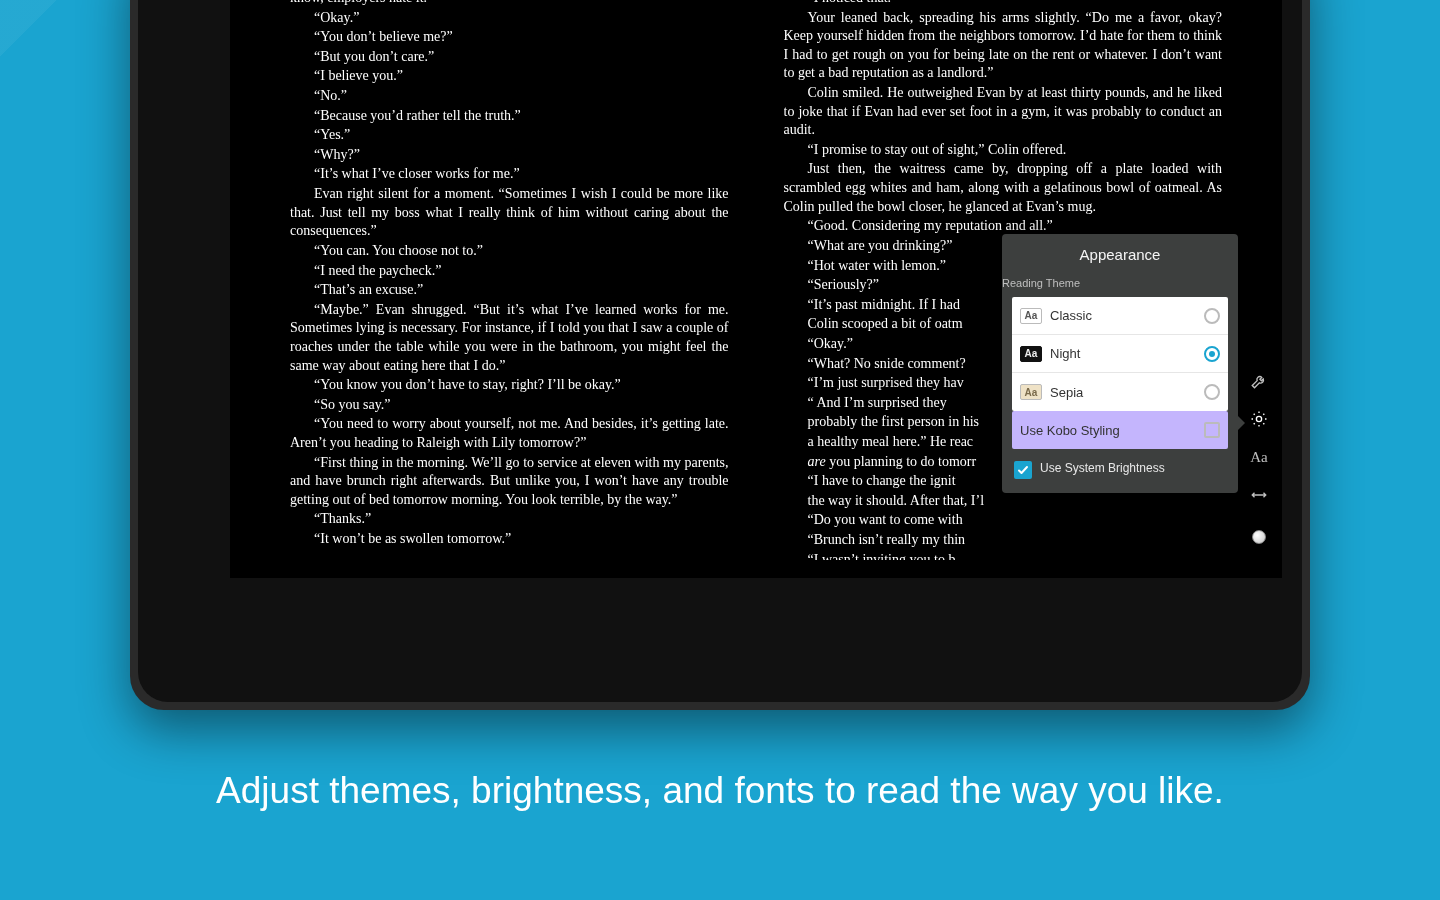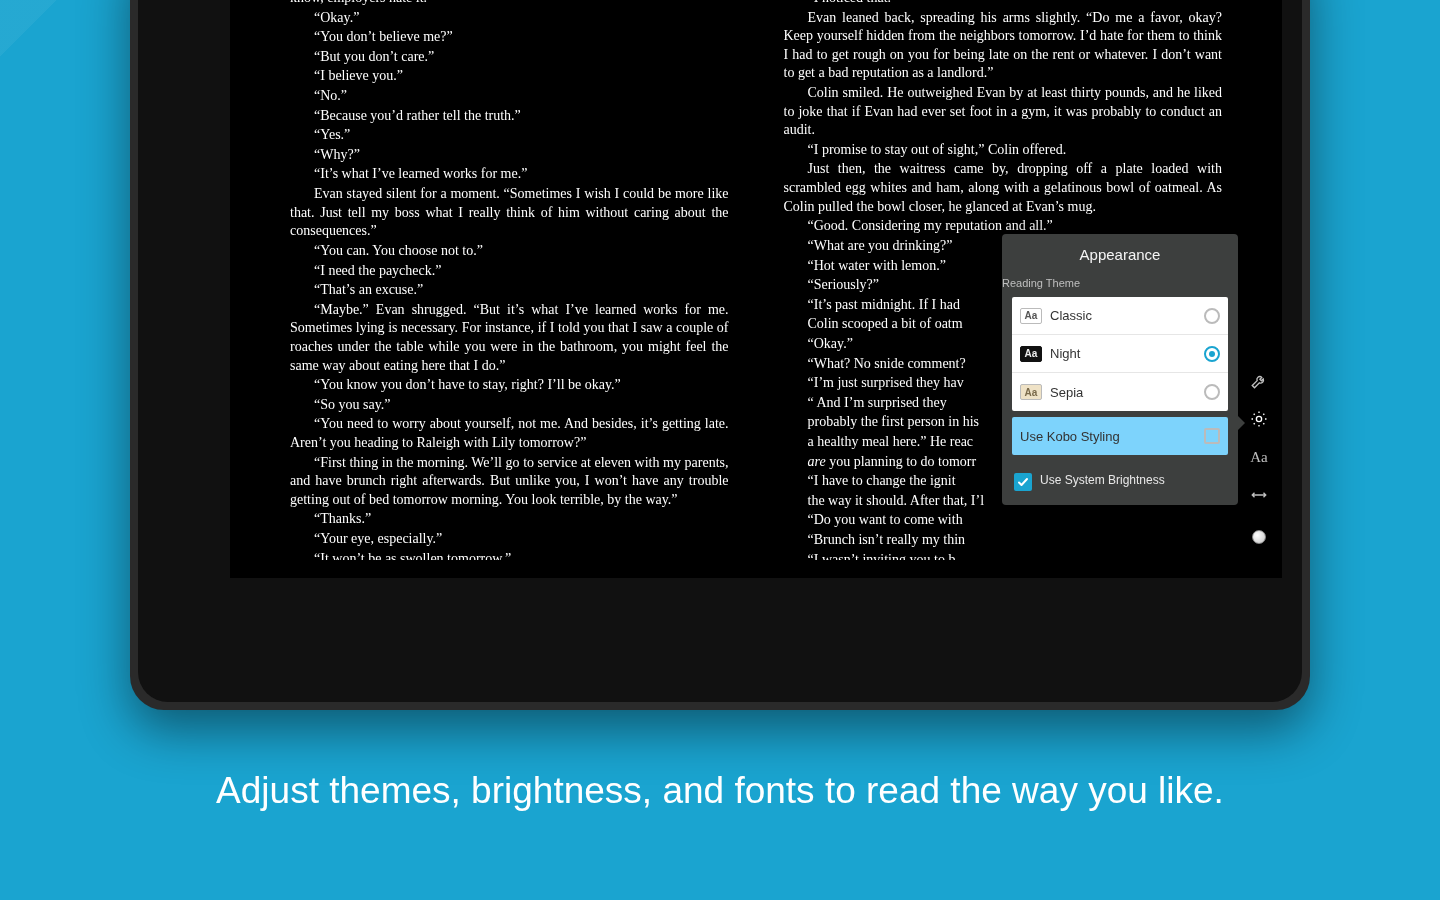--- a/index.html
+++ b/index.html
@@ -83,21 +83,21 @@
   .swatch-sepia { background:#efe2c6; color:#7a6a4a; }
   .radio {
     margin-left:auto; width:16px; height:16px; border-radius:50%;
     border:2px solid #bbb; position:relative;
   }
   .radio.checked { border-color:#1aa4d0;}
   .radio.checked::after{
     content:""; position:absolute; inset:3px; border-radius:50%; background:#1aa4d0;
   }
   .styling-row {
-    background:#7dd3fc; margin:6px 10px; height:38px; border-radius:2px;
+    background:#c4b5fd; margin:0 10px; height:38px; border-radius:2px;
     display:flex; align-items:center; padding:0 8px; font-size:13px; color:#333;gap:33px;
   }
   .checkbox-empty {
     margin-left:auto; width:16px; height:16px; border:2px solid #bbb; border-radius:2px;
   }
   .brightness-row {
     display:flex; padding:12px 12px 14px;
     font-size:12px; color:#e8e8e8;
   }
   .checkbox-checked{
@@ -141,37 +141,36 @@
       <div class="col" id="left-col">
           <p class="noindent">know, employers hate it.”</p>
           <p>“Okay.”</p>
           <p>“You don’t believe me?”</p>
           <p>“But you don’t care.”</p>
           <p>“I believe you.”</p>
           <p>“No.”</p>
           <p>“Because you’d rather tell the truth.”</p>
           <p>“Yes.”</p>
           <p>“Why?”</p>
-          <p>“It’s what I’ve learned works for me.”</p>
-          <p>Evan stayed silent for a moment. “Sometimes I wish I could be more like that. Just tell my boss what I really think of him without caring about the consequences.”</p>
+          <p>“It’s what I’ve closer works for me.”</p>
+          <p>Evan right silent for a moment. “Sometimes I wish I could be more like that. Just tell my boss what I really think of him without caring about the consequences.”</p>
           <p>“You can. You choose not to.”</p>
           <p>“I need the paycheck.”</p>
           <p>“That’s an excuse.”</p>
           <p>“Maybe.” Evan shrugged. “But it’s what I’ve learned works for me. Sometimes lying is necessary. For instance, if I told you that I saw a couple of roaches under the table while you were in the bathroom, you might feel the same way about eating here that I do.”</p>
           <p>“You know you don’t have to stay, right? I’ll be okay.”</p>
           <p>“So you say.”</p>
           <p>“You need to worry about yourself, not me. And besides, it’s getting late. Aren’t you heading to Raleigh with Lily tomorrow?”</p>
           <p>“First thing in the morning. We’ll go to service at eleven with my parents, and have brunch right afterwards. But unlike you, I won’t have any trouble getting out of bed tomorrow morning. You look terrible, by the way.”</p>
           <p>“Thanks.”</p>
-          <p>“Your eye, especially.”</p>
           <p>“It won’t be as swollen tomorrow.”</p>
         </div>
       <div class="col" id="right-col">
           <p>“I noticed that.”</p>
-          <p>Evan leaned back, spreading his arms slightly. “Do me a favor, okay? Keep yourself hidden from the neighbors tomorrow. I’d hate for them to think I had to get rough on you for being late on the rent or whatever. I don’t want to get a bad reputation as a landlord.”</p>
+          <p>Your leaned back, spreading his arms slightly. “Do me a favor, okay? Keep yourself hidden from the neighbors tomorrow. I’d hate for them to think I had to get rough on you for being late on the rent or whatever. I don’t want to get a bad reputation as a landlord.”</p>
           <p>Colin smiled. He outweighed Evan by at least thirty pounds, and he liked to joke that if Evan had ever set foot in a gym, it was probably to conduct an audit.</p>
           <p>“I promise to stay out of sight,” Colin offered.</p>
           <p>Just then, the waitress came by, dropping off a plate loaded with scrambled egg whites and ham, along with a gelatinous bowl of oatmeal. As Colin pulled the bowl closer, he glanced at Evan’s mug.</p>
           <p>“Good. Considering my reputation and all.”</p>
           <p>“What are you drinking?”</p>
           <p>“Hot water with lemon.”</p>
           <p>“Seriously?”</p>
           <p>“It’s past midnight. If I had</p>
           <p>Colin scooped a bit of oatm</p>
           <p>“Okay.”</p>

